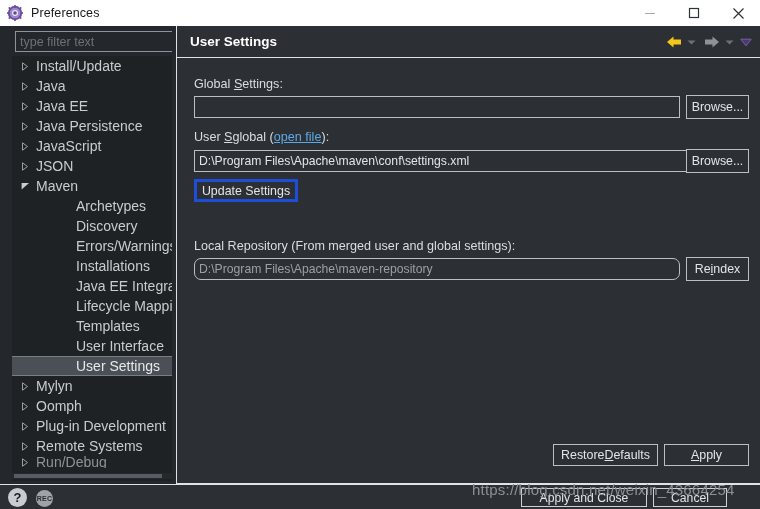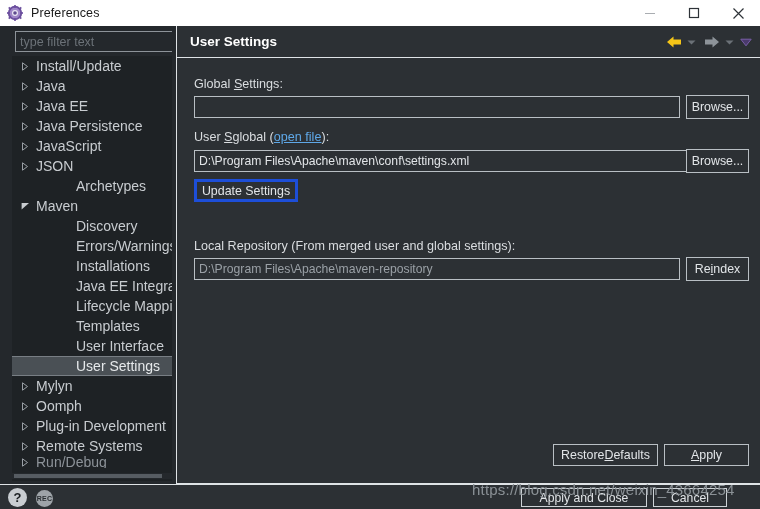--- a/index.html
+++ b/index.html
@@ -355,31 +355,31 @@
               <span class="tlabel">JavaScript</span>
             </div>
             <div class="tnode">
               <span class="arrow">
                 <svg width="8" height="9" viewBox="0 0 8 9">
                   <path d="M1.5 0.8 L6.5 4.5 L1.5 8.2 Z" fill="none" stroke="#9aa0a6" stroke-width="1"></path>
                 </svg>
               </span>
               <span class="tlabel">JSON</span>
             </div>
-            <div class="tnode child">
-              <span class="arrow"></span>
-              <span class="tlabel">Archetypes</span>
-            </div>
             <div class="tnode">
               <span class="arrow">
                 <svg width="9" height="8" viewBox="0 0 9 8">
                   <path d="M0.6 1 L8 1 L0.6 7.5 Z" fill="#c8ccd0"></path>
                 </svg>
               </span>
               <span class="tlabel">Maven</span>
+            </div>
+            <div class="tnode child">
+              <span class="arrow"></span>
+              <span class="tlabel">Archetypes</span>
             </div>
             <div class="tnode child">
               <span class="arrow"></span>
               <span class="tlabel">Discovery</span>
             </div>
             <div class="tnode child">
               <span class="arrow"></span>
               <span class="tlabel">Errors/Warnings</span>
             </div>
             <div class="tnode child">
@@ -502,21 +502,21 @@
         <button class="btn" style="left:509px; top:36px; width:63px; height:24px;">Browse...</button>
 
         <span class="lbl" style="left:17px; top:71px;">
           <span>User </span><u>S</u><span>global (</span><span class="link">open file</span><span>):</span>
         </span>
         <input class="tfield" style="left: 17px; top: 91px; width: 496px;" type="text" value="D:\Program Files\Apache\maven\conf\settings.xml">
         <button class="btn" style="left:509px; top:90px; width:63px; height:24px;">Browse...</button>
         <button class="btn focus" style="left:17px; top:120px; width:104px; height:23px;">Update Settings</button>
 
         <span class="lbl" style="left:17px; top:180px;">Local Repository (From merged user and global settings):</span>
-        <input class="tfield dim" style="left: 17px; top: 199px; width: 486px;" type="text" readonly="" value="D:\Program Files\Apache\maven-repository">
+        <input class="tfield dim" style="left: 17px; top: 199px; width: 486px; border-radius: 7px;" type="text" readonly="" value="D:\Program Files\Apache\maven-repository">
         <button class="btn" style="left:509px; top:198px; width:63px; height:24px;">
           <span>Re</span>
             <u>i</u>
             <span>ndex</span>
         </button>
 
         <button class="btn" style="left:376px; top:385px; width:105px; height:22px;text-align:right;">
           <span>Restore </span>
             <u>D</u>
             <span>efaults</span>

